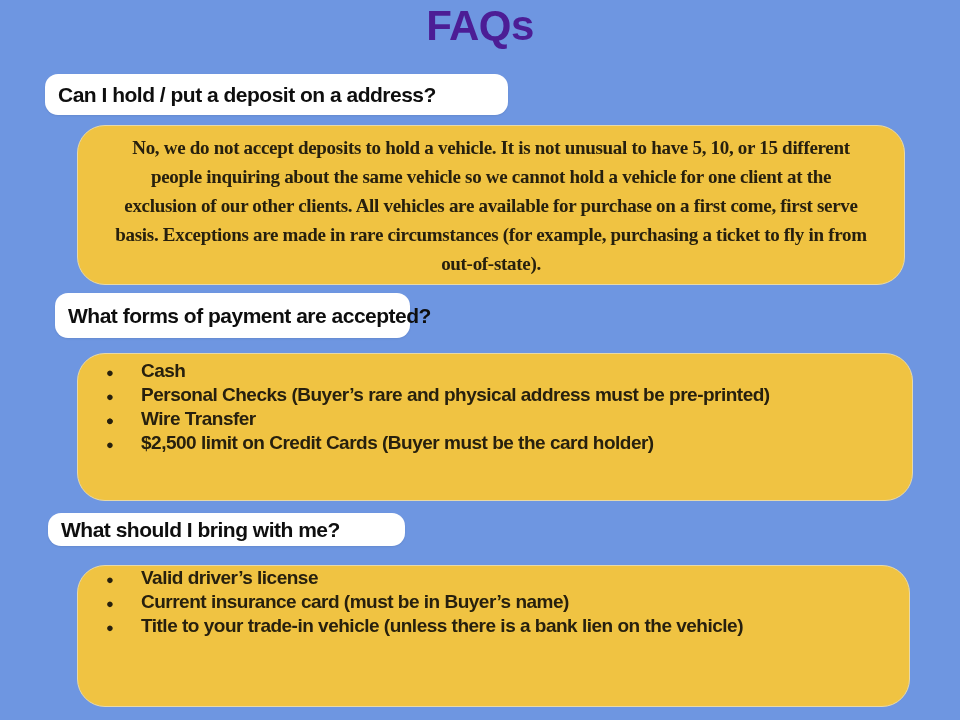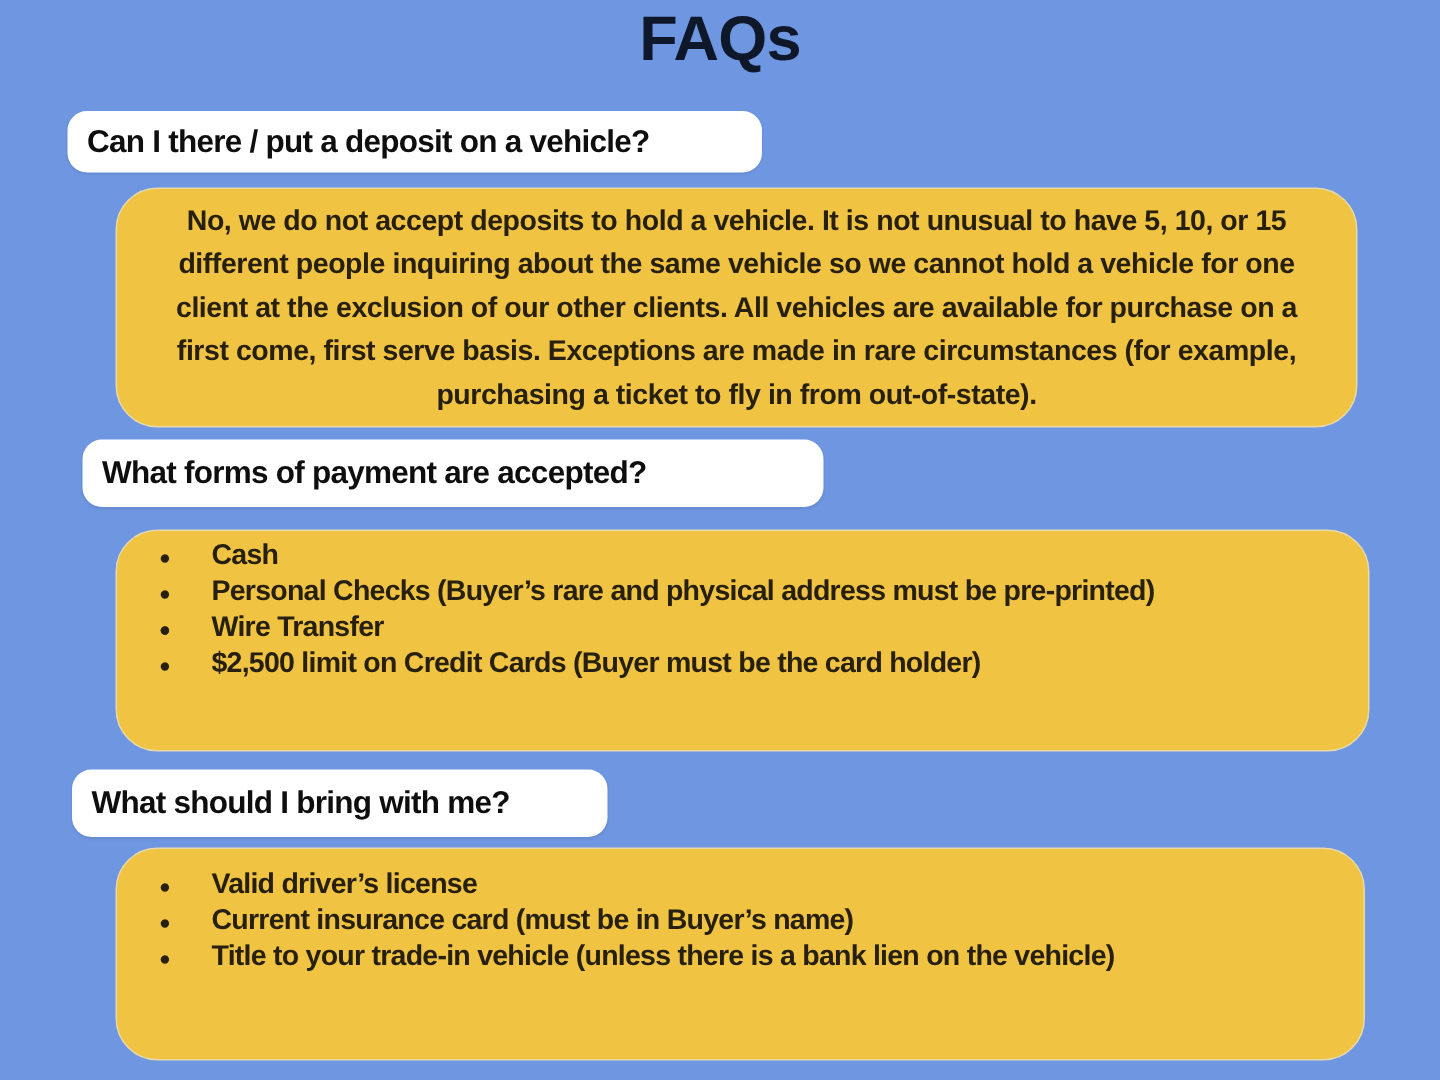--- a/index.html
+++ b/index.html
@@ -13,84 +13,84 @@
   .slide { position: absolute; inset: 0; }
 
   .slide-title {
     position: absolute;
     top: 2px; left: 0; width: 100%;
     margin: 0;
     text-align: center;
     font-size: 42px;
     font-weight: bold;
     letter-spacing: -0.5px;
-    color: #0f172a;
+    color: #4c1d95;
   }
 
   .qbox {
     position: absolute;
     background: #FFFFFF;
     border-radius: 13px;
     display: flex;
     align-items: center;
     padding-left: 13px;
     box-sizing: border-box;
     color: #0E0E0E;
     font-weight: bold;
     font-size: 21px;
     letter-spacing: -0.5px;
     white-space: nowrap;
     box-shadow: 0 1px 2px rgba(0,0,0,0.08);
   }
   .q1 { left: 45px;  top: 74px;  width: 463px; height: 41px; }
-  .q2 { left: 55px;  top: 293px; width: 494px; height: 45px; }
-  .q3 { left: 48px;  top: 513px; width: 357px; height: 45px; }
+  .q2 { left: 55px;  top: 293px; width: 355px; height: 45px; }
+  .q3 { left: 48px;  top: 513px; width: 357px; height: 33px; }
 
   .abox {
     position: absolute;
     background: #F0C342;
     border: 1px solid #E7D9A9;
     border-radius: 28px;
     box-sizing: border-box;
     color: #27200E;
     font-weight: bold;
     font-size: 19px;
     letter-spacing: -0.3px;
     overflow: hidden;
   }
   .a1 {
     left: 77px; top: 125px; width: 828px; height: 160px;
     display: flex; align-items: center; justify-content: center;
     text-align: center;
     padding: 4px 20px;
   }
-  .a1 p { margin: 16px; line-height: 29px; }
+  .a1 p { margin: 16px; line-height: 29px; font-family: Liberation Serif, serif; }
   .a2 { left: 77px; top: 353px; width: 836px; height: 148px; padding-top: 5px; }
-  .a3 { left: 77px; top: 565px; width: 833px; height: 142px; padding-top: 12px; }
+  .a3 { left: 77px; top: 565px; width: 833px; height: 142px; }
 
   .abox ul { list-style: none; margin: 0; padding: 0; }
   .abox li {
     position: relative;
     padding-left: 63px;
     line-height: 24px;
     letter-spacing: -0.5px;
     white-space: nowrap;
   }
   .bullet { position: absolute; left: 28px; top: 0; }
   .bullet::before { content: "●"; font-size: 13px; }
 </style>
 </head>
 <body>
 
 <div class="slide">
 
   <h1 class="slide-title">FAQs</h1>
 
   <div class="qbox q1">
-    <span>Can I there / put a deposit on a vehicle?</span>
+    <span>Can I hold / put a deposit on a address?</span>
   </div>
 
   <div class="abox a1">
     <p>No, we do not accept deposits to hold a vehicle. It is not unusual to have 5, 10, or 15 different people inquiring about the same vehicle so we cannot hold a vehicle for one client at the exclusion of our other clients. All vehicles are available for purchase on a first come, first serve basis. Exceptions are made in rare circumstances (for example, purchasing a ticket to fly in from out-of-state).</p>
   </div>
 
   <div class="qbox q2">
     <span>What forms of payment are accepted?</span>
   </div>
 

